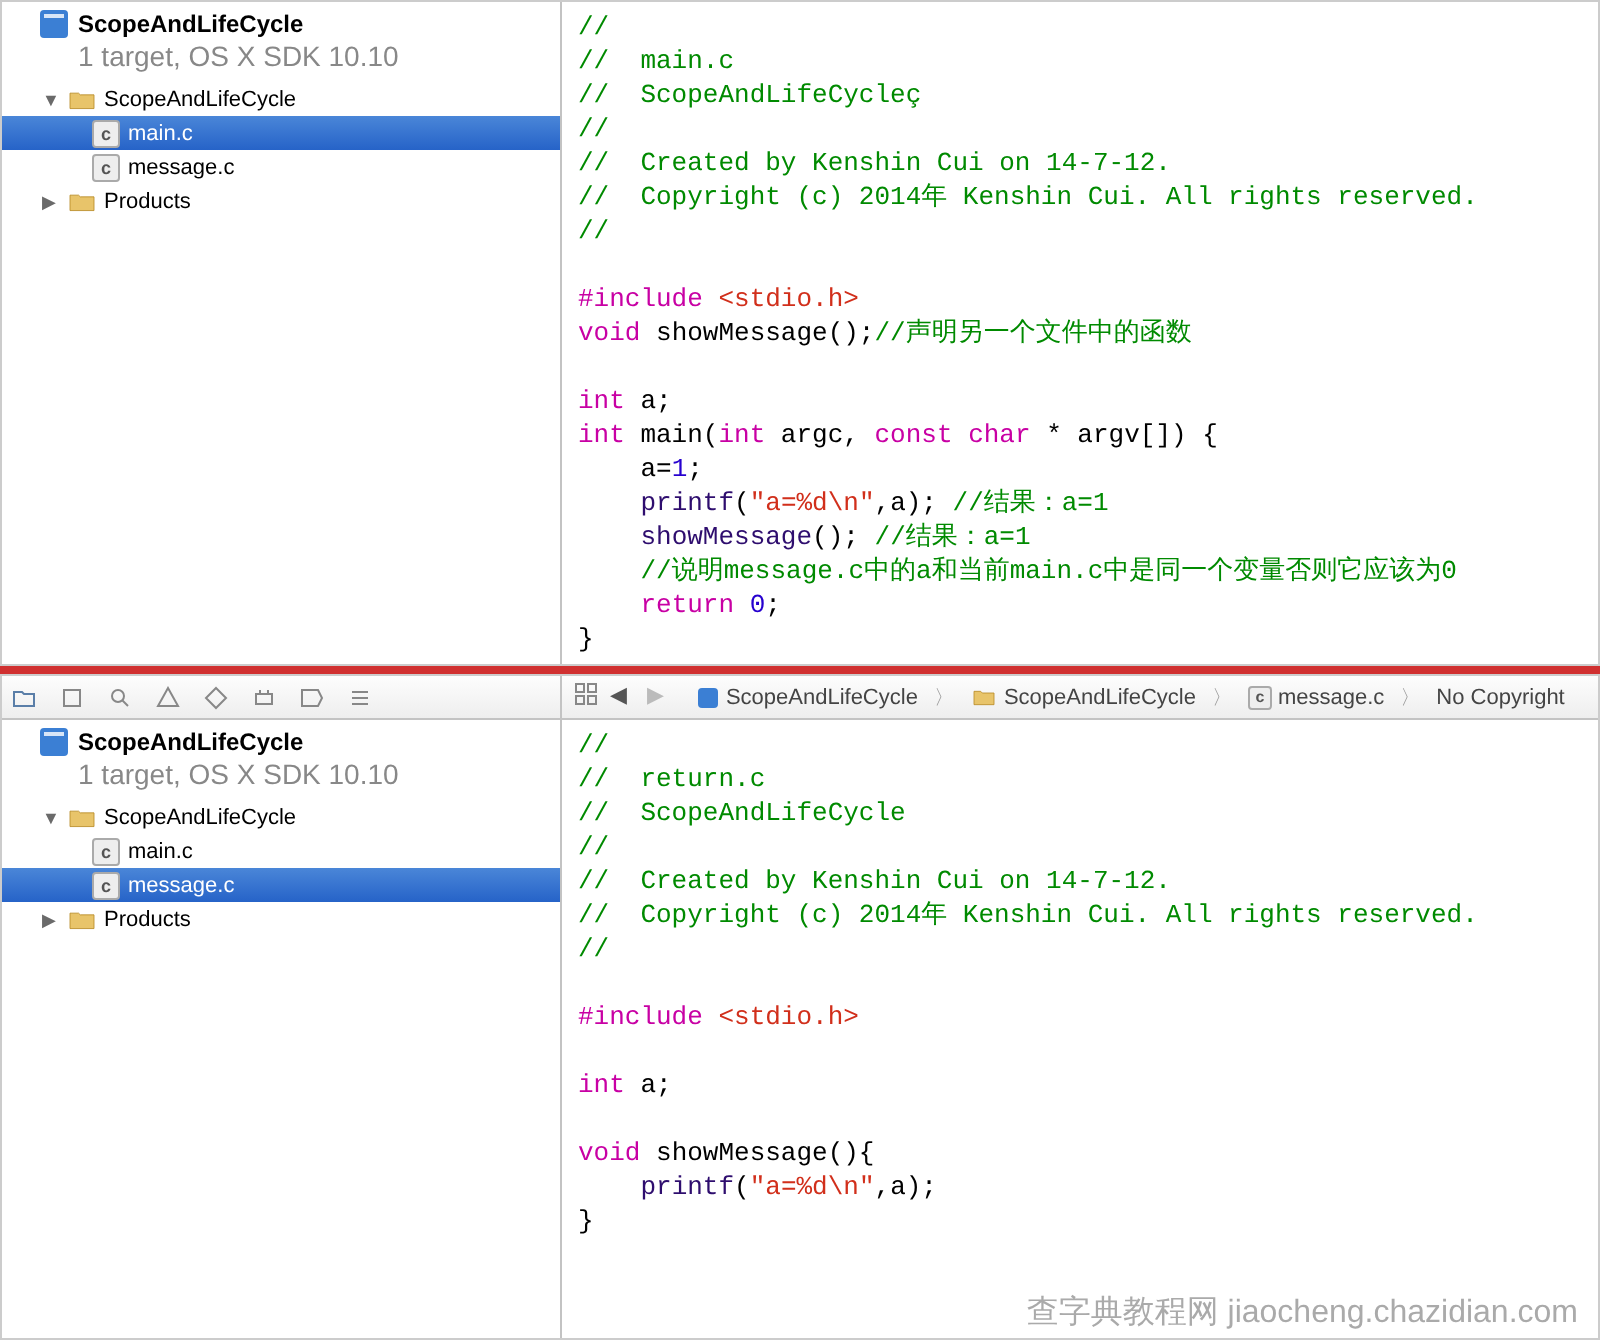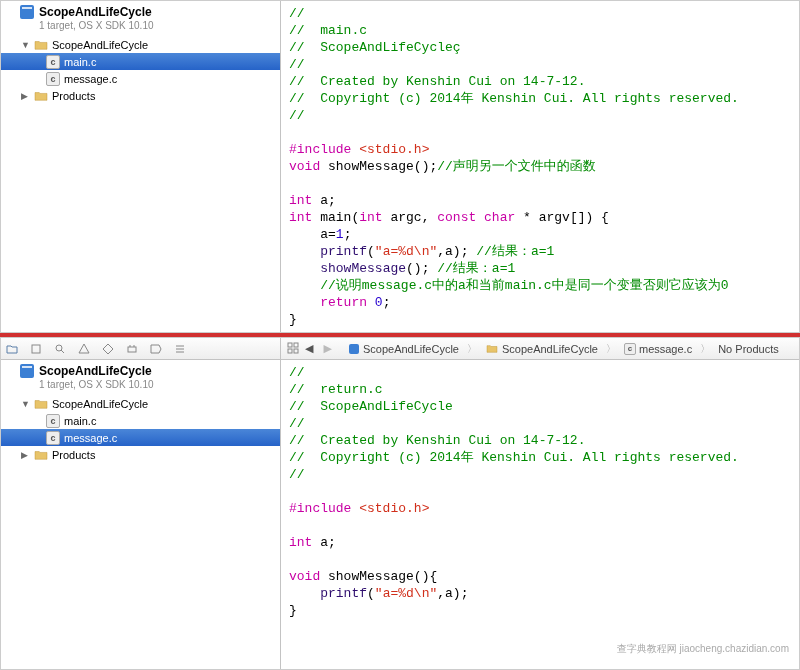--- a/index.html
+++ b/index.html
@@ -4,21 +4,21 @@
 <style>
 * { margin: 0; padding: 0; box-sizing: border-box; }
 body { font-family: "Lucida Grande", "Helvetica Neue", sans-serif; font-size: 11px; color: #000; background: #fff; width: 800px; height: 670px; overflow: hidden; position: relative; }
 .pane { display: flex; height: 333px; border: 1px solid #ccc; position: relative; }
 .divider-red { height: 4px; background: #d03030; width: 100%; }
 .sidebar { width: 280px; background: #fff; border-right: 1px solid #c3c3c3; display: flex; flex-direction: column; }
 .nav-toolbar { height: 22px; border-bottom: 1px solid #c3c3c3; background: linear-gradient(#fdfdfd,#eee); display: flex; align-items: center; padding: 0 4px; gap: 10px; color: #666; }
 .nav-toolbar .icon { width: 14px; height: 14px; display: inline-flex; align-items: center; justify-content: center; }
 .project-header { padding: 3px 6px 3px 18px; }
 .project-header .title { font-weight: bold; font-size: 12px; display: flex; align-items: center; gap: 4px; }
-.project-header .subtitle { font-size: 10px; color: #888; padding-left: 20px; }
+.project-header .subtitle { font-size: 14px; color: #888; padding-left: 20px; }
 .tree { padding: 2px 0; }
 .tree-row { display: flex; align-items: center; height: 17px; padding-left: 8px; }
 .tree-row .disclosure { width: 12px; color: #6a6a6a; font-size: 9px; display: inline-block; }
 .tree-row .ficon { width: 16px; height: 14px; margin-right: 3px; display: inline-flex; align-items: center; justify-content: center; }
 .tree-row.ind1 { padding-left: 20px; }
 .tree-row.ind2 { padding-left: 44px; }
 .tree-row.selected { background: linear-gradient(#4a86d8,#2663c8); color: #fff; }
 .tree-row.selected .label { color: #fff; }
 .folder-icon svg path { fill: #e8c46a; stroke: #b98c28; stroke-width: 0.5; }
 .c-icon { background: #eee; border: 1px solid #aaa; border-radius: 2px; width: 14px; height: 14px; font-size: 9px; font-weight: bold; color: #555; display: flex; align-items: center; justify-content: center; font-family: sans-serif; }
@@ -28,21 +28,21 @@
 .jump-bar .nav-btns { display: flex; gap: 2px; padding: 0 6px; }
 .jump-bar .seg { display: flex; align-items: center; padding: 0 6px; gap: 3px; }
 .jump-bar .chev { color: #999; font-size: 10px; padding: 0 2px; }
 .code { flex: 1; padding: 4px 8px; font-family: Menlo, Monaco, "Courier New", monospace; font-size: 13px; line-height: 17px; white-space: pre; overflow: hidden; color: #000; }
 .c-comment { color: #008a00; }
 .c-keyword { color: #c800a4; }
 .c-include-str { color: #d12f1b; }
 .c-string { color: #d12f1b; }
 .c-func { color: #2e0d6e; }
 .c-num { color: #2600cf; }
-.watermark { position: absolute; bottom: 13px; right: 8px; color: #aaa; font-size: 10px; background: rgba(255,255,255,0.6); padding: 1px 3px; }
+.watermark { position: absolute; bottom: 2px; right: 8px; color: #aaa; font-size: 16px; background: rgba(255,255,255,0.6); padding: 1px 3px; }
 .blue-svg { fill: #3b7fd4; }
 </style>
 </head>
 <body>
 
 <div class="pane">
   <div class="sidebar">
     <div class="project-header">
       <div class="title">
         <span class="proj-icon">
@@ -232,21 +232,21 @@
           </svg>
         <span>ScopeAndLifeCycle</span>
       </span>
         <span class="chev">〉</span>
       <span class="seg">
         <span class="c-icon" style="width:12px;height:12px;font-size:8px;">c</span>
         <span>message.c</span>
       </span>
         <span class="chev">〉</span>
       <span class="seg">
-        <span>No Products</span>
+        <span>No Copyright</span>
       </span>
     </div>
     <div class="code"><span class="c-comment">//</span>
 <span class="c-comment">//  return.c</span>
 <span class="c-comment">//  ScopeAndLifeCycle</span>
 <span class="c-comment">//</span>
 <span class="c-comment">//  Created by Kenshin Cui on 14-7-12.</span>
 <span class="c-comment">//  Copyright (c) 2014年 Kenshin Cui. All rights reserved.</span>
 <span class="c-comment">//</span>
 

